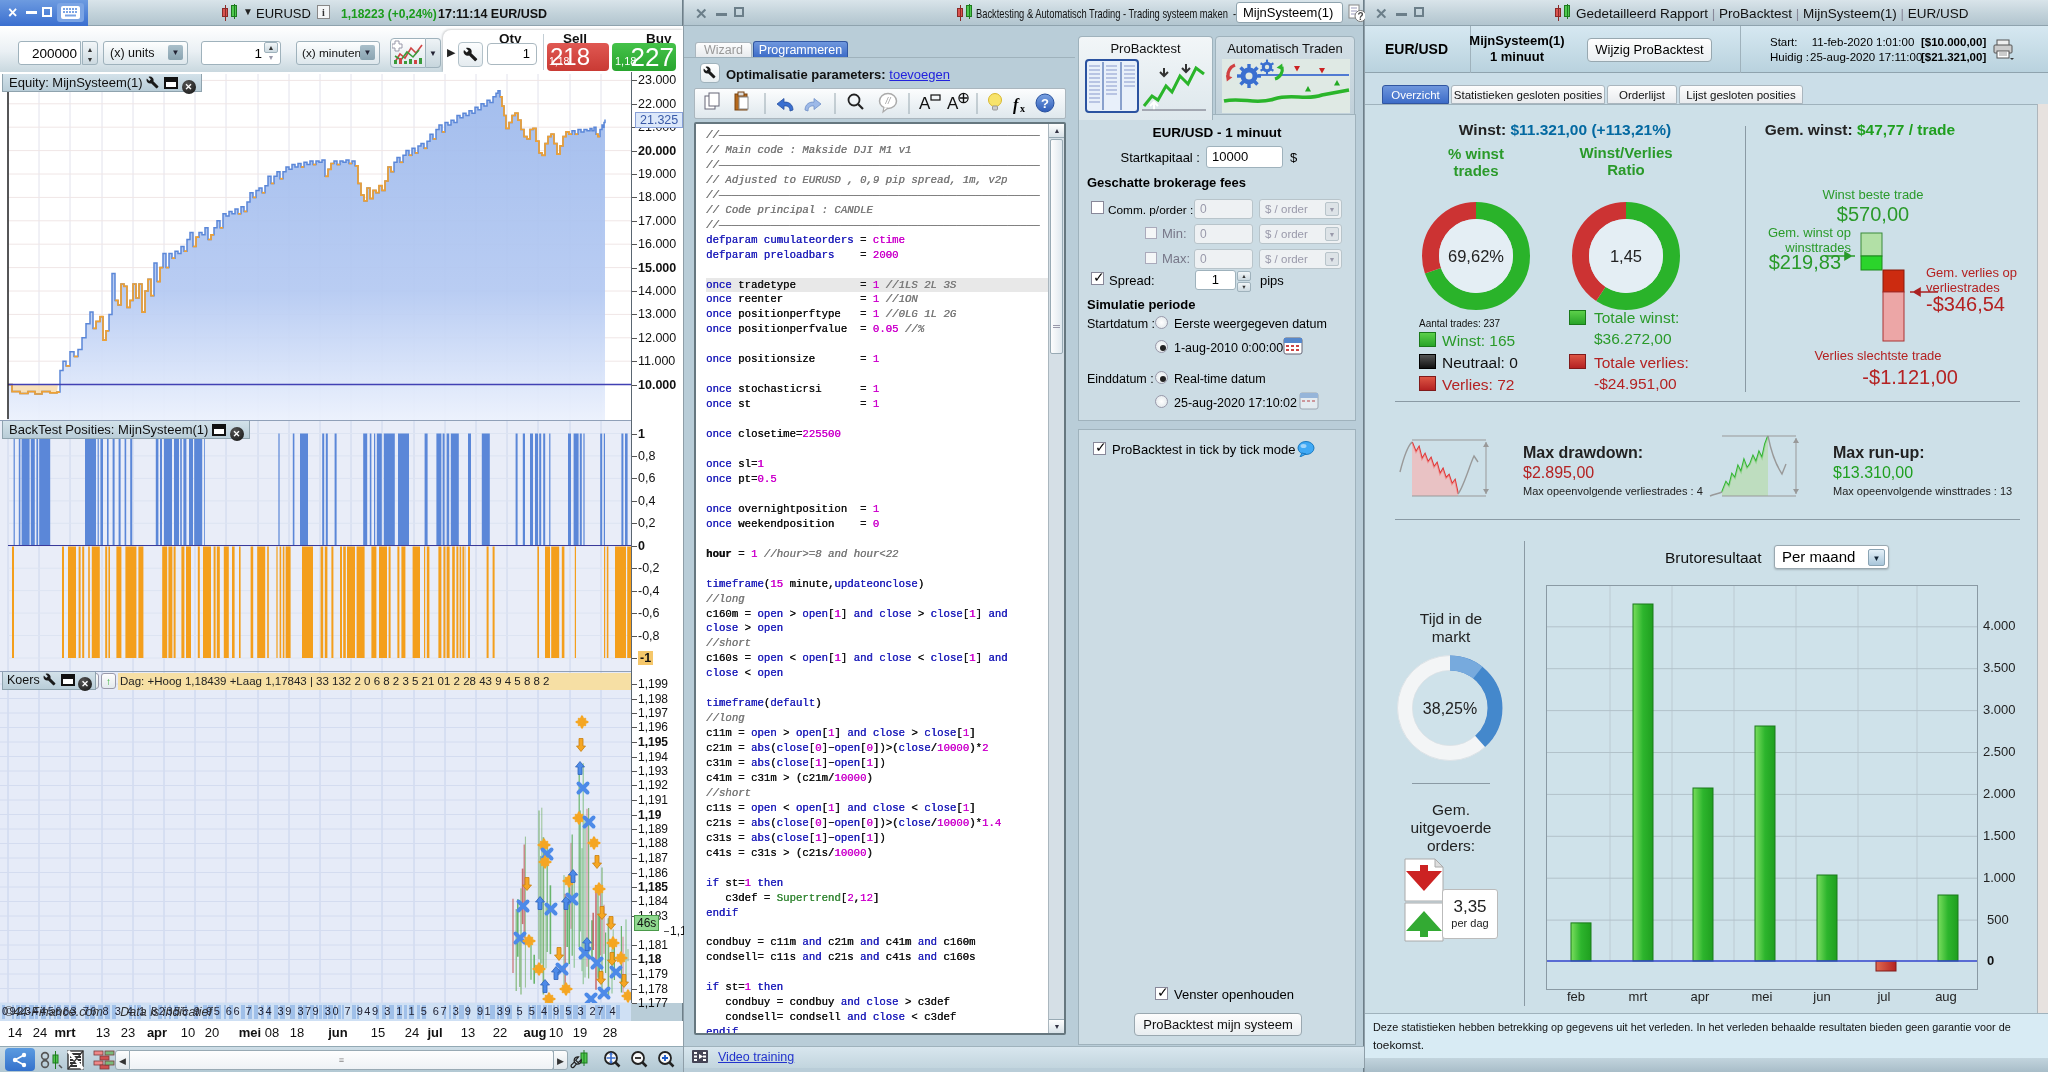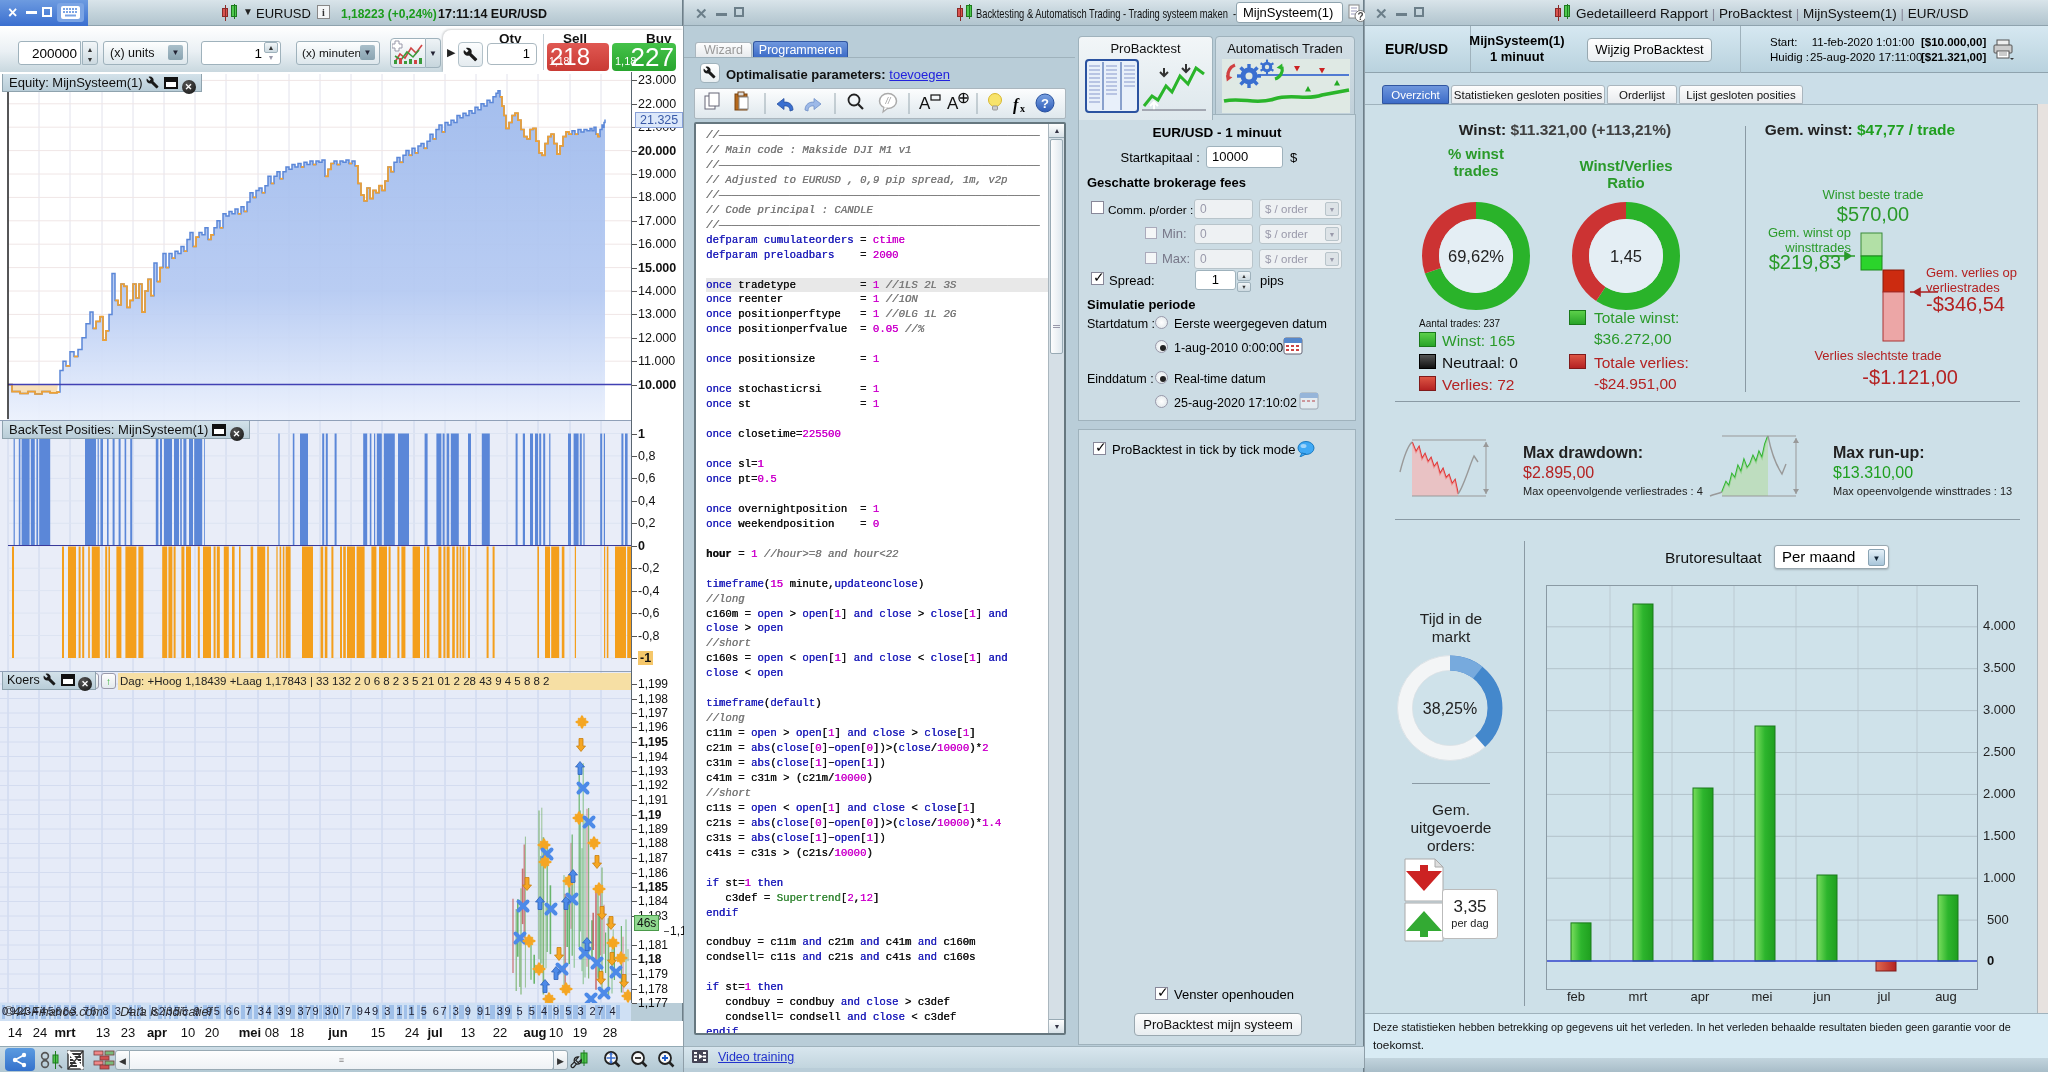--- a/index.html
+++ b/index.html
@@ -1215,23 +1215,23 @@
   </div>
 
   <div class="abs" style="left:17px;top:85px;width:67px;height:19px;background:linear-gradient(#6f97dd,#3d6cc8);border:1px solid #3055a0;border-radius:3px 3px 0 0;text-align:center;color:#fff;font-size:11.5px;line-height:19px;z-index:3">Overzicht</div>
   <div class="abs" style="left:86px;top:85px;width:154px;height:19px;background:linear-gradient(#fdfdfd,#e8ebee);border:1px solid #aab6be;border-radius:3px 3px 0 0;text-align:center;color:#111;font-size:11.5px;line-height:19px">Statistieken gesloten posities</div>
   <div class="abs" style="left:242px;top:85px;width:70px;height:19px;background:linear-gradient(#fdfdfd,#e8ebee);border:1px solid #aab6be;border-radius:3px 3px 0 0;text-align:center;color:#111;font-size:11.5px;line-height:19px">Orderlijst</div>
   <div class="abs" style="left:314px;top:85px;width:124px;height:19px;background:linear-gradient(#fdfdfd,#e8ebee);border:1px solid #aab6be;border-radius:3px 3px 0 0;text-align:center;color:#111;font-size:11.5px;line-height:19px">Lijst gesloten posities</div>
 
   <div class="abs" style="left:0;top:104px;width:672px;height:909px;background:#cde0e8;border-top:1px solid #9fb2bc">
     <div class="abs" style="left:0;top:0;width:672px;height:909px;font-family:'Liberation Sans',sans-serif">
 
-  <div class="abs" style="left:60px;top:16px;width:280px;text-align:center;font:700 15.5px 'Liberation Sans',sans-serif;color:#222">Winst: <span style="color:#404040">$11.321,00 (+113,21%)</span></div>
+  <div class="abs" style="left:60px;top:16px;width:280px;text-align:center;font:700 15.5px 'Liberation Sans',sans-serif;color:#222">Winst: <span style="color:#0369a1">$11.321,00 (+113,21%)</span></div>
   <div class="abs" style="left:51px;top:40px;width:120px;text-align:center;font:700 15px 'Liberation Sans',sans-serif;color:#2a9a2a">% winst<br>trades</div>
-  <div class="abs" style="left:201px;top:52px;width:120px;text-align:center;font:700 15px 'Liberation Sans',sans-serif;color:#2a9a2a">Winst/Verlies<br>Ratio</div>
+  <div class="abs" style="left:201px;top:39px;width:120px;text-align:center;font:700 15px 'Liberation Sans',sans-serif;color:#2a9a2a">Winst/Verlies<br>Ratio</div>
 
   <svg class="abs" style="left:57px;top:97px" width="108" height="108" viewBox="0 0 108 108">
     <defs>
       <linearGradient id="dg1" x1="0" y1="0" x2="1" y2="1">
               <stop offset="0" stop-color="#55cc44"></stop>
               <stop offset="1" stop-color="#1f9f1f"></stop>
             </linearGradient>
     </defs>
     <g transform="rotate(-90 54 54)">
       <circle cx="54" cy="54" r="45.5" fill="none" stroke="#2ab32a" stroke-width="17" stroke-dasharray="199.05 86.85"></circle>

